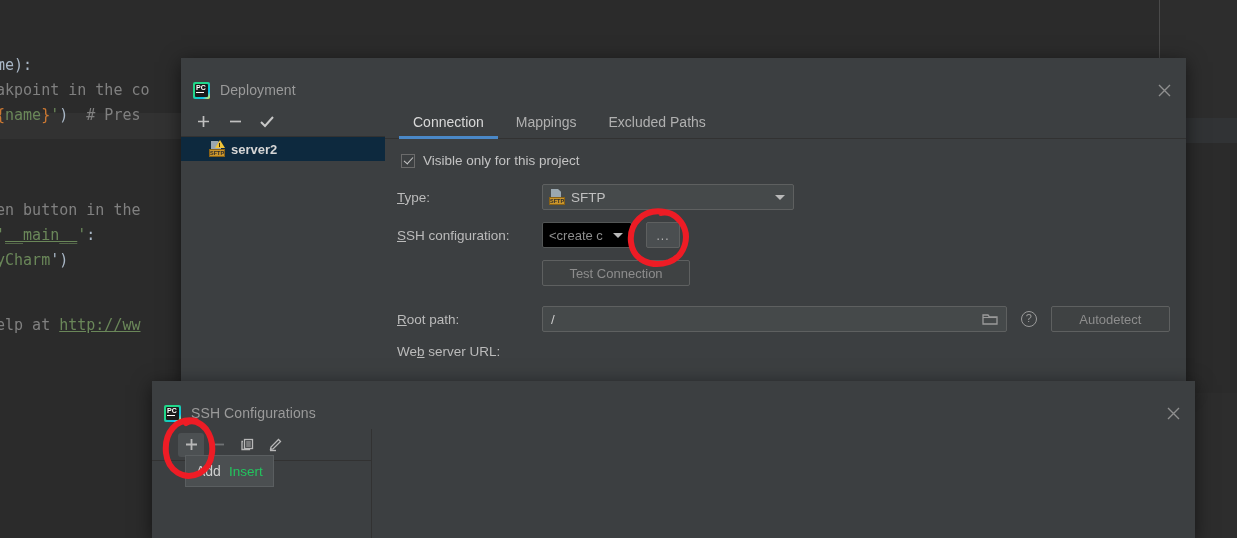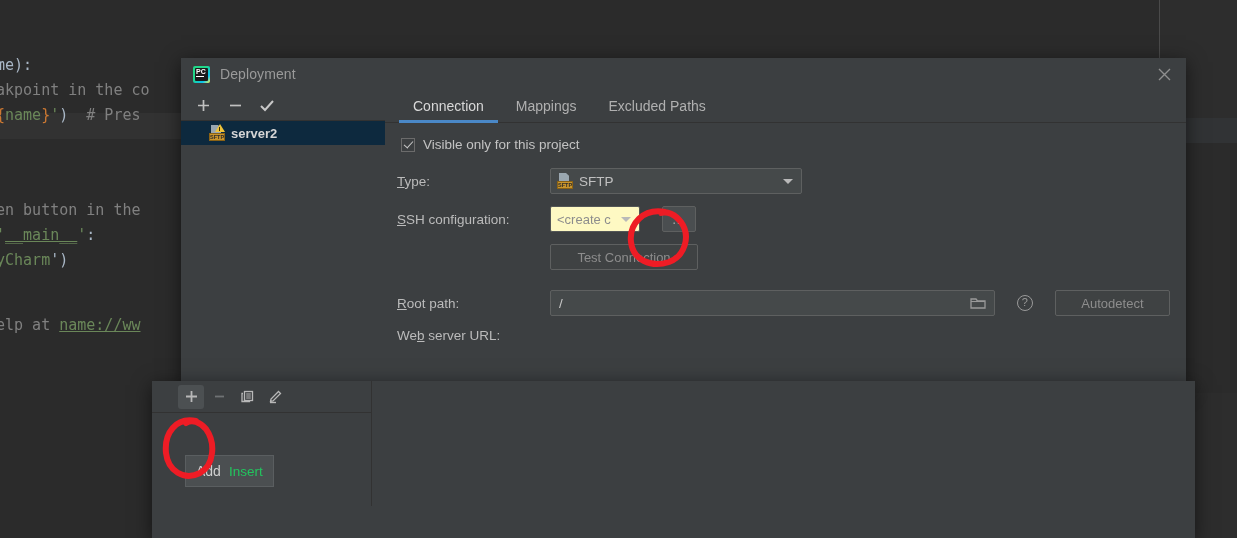--- a/index.html
+++ b/index.html
@@ -57,20 +57,21 @@
   .dialog {
     position: absolute;
     background: #3c3f41;
     box-shadow: 0 4px 18px rgba(0,0,0,.55);
   }
   .dlg-title {
     height: 32px; display: flex; align-items: center;
     background: #3c3f41;
     padding-left: 12px;
     position: relative;
+    margin-top: 16px;
   }
   .dlg-title .ttl-text {
     color: #9a9a9a; font-size: 14px; margin-left: 10px; letter-spacing: .1px;
   }
   .dlg-close {
     position: absolute; right: 0; top: 0; width: 44px; height: 32px;
     display: flex; align-items: center; justify-content: center;
     color: #8a8a8a; font-size: 16px; cursor: pointer;
   }
   .dlg-close svg { display: block; }
@@ -155,21 +156,21 @@
     padding: 0 14px; height: 32px; display: flex; align-items: center;
     color: #b0b0b0; font-size: 14px; cursor: pointer; position: relative;
   }
   .tab.active { color: #d8d8d8; }
   .tab.active::after {
     content:""; position: absolute; left: 0; right: 0; bottom: -1px;
     height: 3px; background: #4a88c7;
   }
 
   .form { padding: 14px 16px 0 12px; position: relative; }
-  .row { display: flex; align-items: center; margin-bottom: 12px; gap: 8px; }
+  .row { display: flex; align-items: center; margin-bottom: 12px; }
   .lbl {
     color: #bbbbbb; font-size: 13.5px; width: 145px; flex: 0 0 auto;
   }
   .lbl u { text-decoration: underline; }
 
   .chk-row { display: flex; align-items: center; gap: 8px; margin-bottom: 16px; padding-left: 4px;}
   .checkbox {
     width: 14px; height: 14px; border: 1px solid #6b6b6b; background: #3c3f41;
     position: relative; flex: 0 0 auto; cursor: pointer;
   }
@@ -185,21 +186,21 @@
     border-radius: 2px; display: flex; align-items: center;
     padding: 0 6px; gap: 6px; cursor: pointer; position: relative;
   }
   .combo-text { color: #c0c0c0; font-size: 13.5px; }
   .combo-text.dim { color: #8d8d8d; }
   .caret {
     width: 0; height: 0; border-left: 5px solid transparent;
     border-right: 5px solid transparent; border-top: 5px solid #b9b9b9;
     position: absolute; right: 8px; top: 10px;
   }
-  .combo.disabled { background: #fef9c3; border-color: #535656; }
+  .combo.disabled { background: #000000; border-color: #535656; }
 
   .btn {
     height: 26px; border: 1px solid #5e6060; border-radius: 2px;
     background: #4a4e50; color: #a8a8a8; font-size: 13px;
     display: flex; align-items: center; justify-content: center;
     padding: 0 12px; cursor: pointer;
   }
   .btn.dim { color: #8d8d8d; background: #3f4243; }
   .btn-dots {
     width: 34px; height: 26px; padding: 0;
@@ -275,21 +276,21 @@
 
     <div class="hl-line"></div>
 
     <div class="code">
       <div class="ln c-def" style="top:50px; left:-4px; position:absolute;">me<span class="c-paren">)</span>:</div>
       <div class="ln c-cmt" style="top:75px; left:-4px; position:absolute;">akpoint in the co</div>
       <div class="ln" style="top:100px; left:-4px; position:absolute;"><span class="c-brace">{</span><span class="c-str">name</span><span class="c-brace">}</span><span class="c-str">'</span><span class="c-paren">)</span>  <span class="c-cmt"># Pres</span></div>
       <div class="ln c-cmt" style="top:195px; left:-4px; position:absolute;">en button in the</div>
       <div class="ln" style="top:220px; left:-4px; position:absolute;"><span class="c-str">'</span><span class="c-link">__main__</span><span class="c-str">'</span><span class="c-def">:</span></div>
       <div class="ln" style="top:245px; left:-4px; position:absolute;"><span class="c-str">yCharm</span><span class="c-paren">'</span><span class="c-paren">)</span></div>
-      <div class="ln" style="top:310px; left:-4px; position:absolute;"><span class="c-cmt">elp at </span><span class="c-link">name://ww</span></div>
+      <div class="ln" style="top:310px; left:-4px; position:absolute;"><span class="c-cmt">elp at </span><span class="c-link">http://ww</span></div>
     </div>
   </div>
 
   <div class="dialog" id="deployment">
 
     <div class="dlg-title">
       <span class="pc-logo">
         <span class="pc-txt">PC</span>
           <span class="pc-bar"></span>
       </span>
@@ -392,20 +393,32 @@
             <span class="lbl">We<u>b</u> server URL:</span>
           </div>
 
         </div>
       </div>
     </div>
   </div>
 
   <div class="dialog" id="sshconfig">
 
+    <div class="dlg-title">
+      <span class="pc-logo">
+        <span class="pc-txt">PC</span>
+          <span class="pc-bar"></span>
+      </span>
+      <span class="ttl-text">SSH Configurations</span>
+      <span class="dlg-close">
+        <svg width="13" height="13" viewBox="0 0 13 13">
+            <path d="M1 1 L12 12 M12 1 L1 12" stroke="#8f8f8f" stroke-width="1.4" fill="none"></path>
+          </svg>
+      </span>
+    </div>
 
     <div class="ssh-body">
       <div class="ssh-left">
         <div class="ssh-toolbar">
           <span class="tb-btn2 pressed">
             <svg width="15" height="15" viewBox="0 0 15 15">
                 <path d="M7.5 2 V13 M2 7.5 H13" stroke="#b8b8b8" stroke-width="1.8"></path>
               </svg>
           </span>
           <span class="tb-btn2">

